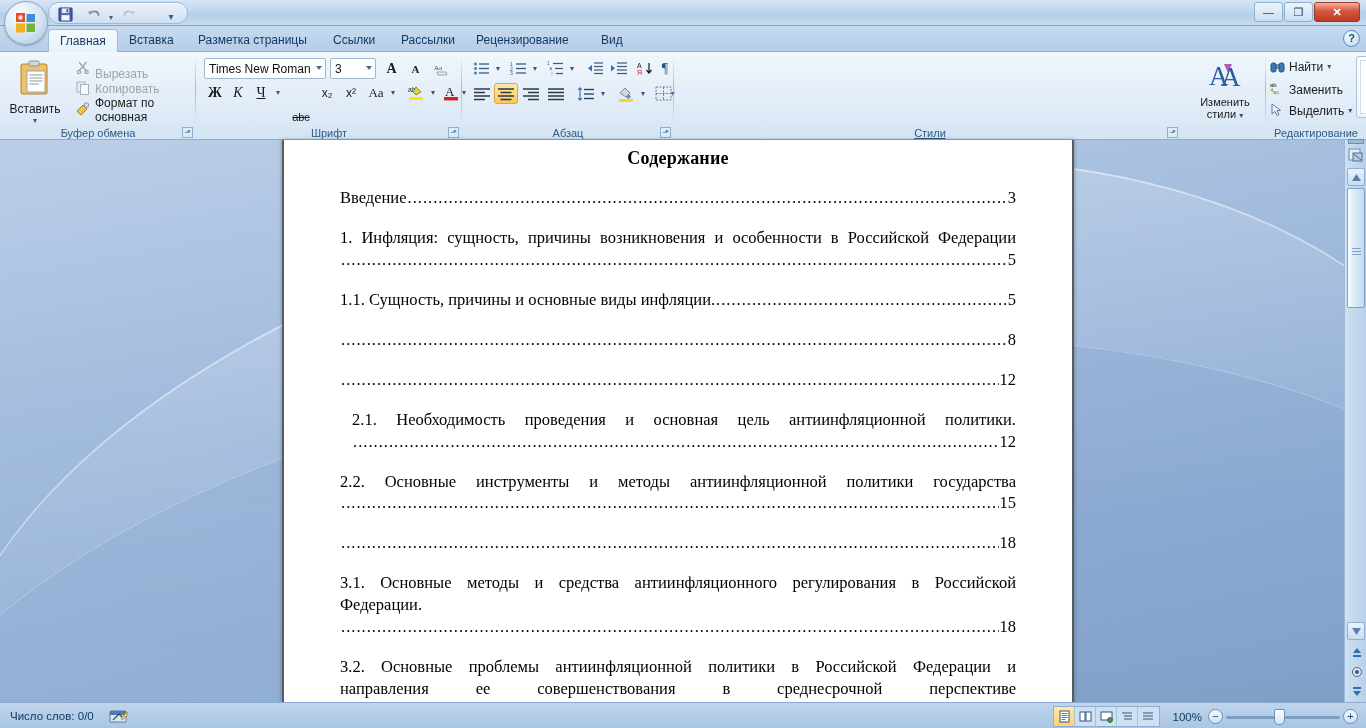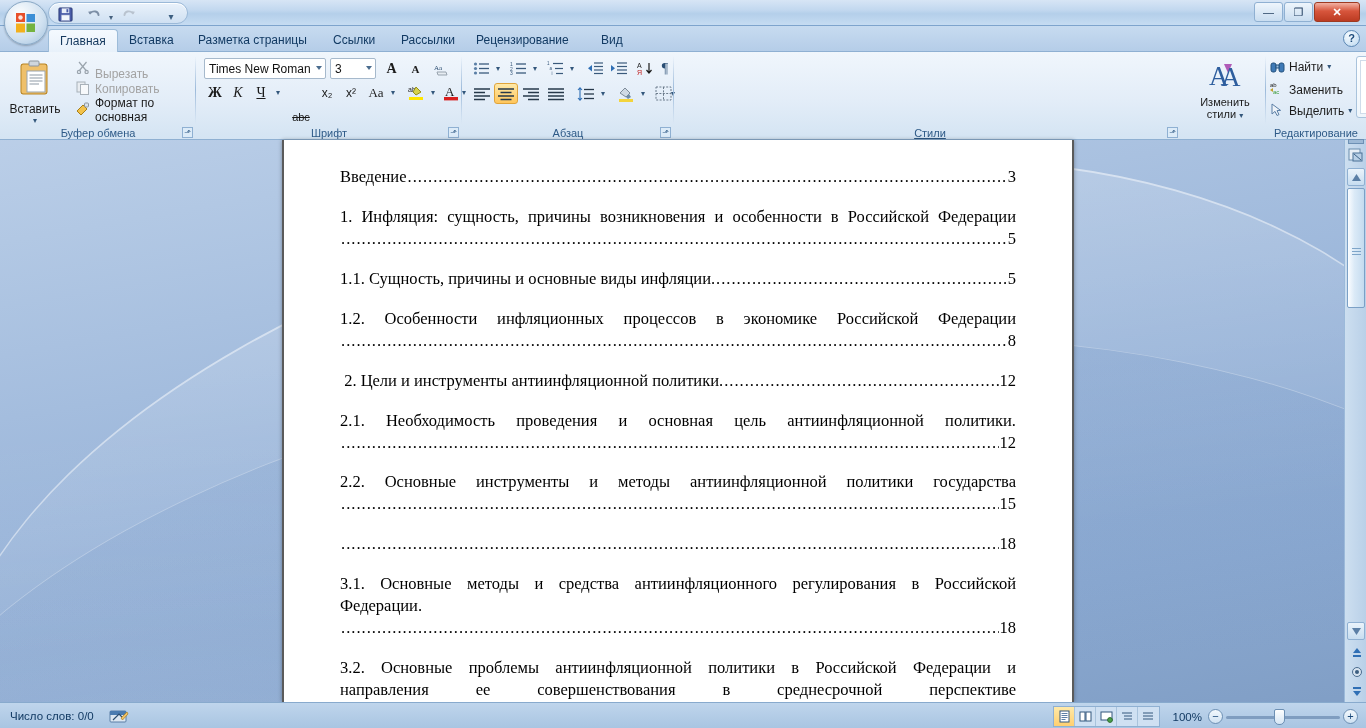--- a/index.html
+++ b/index.html
@@ -542,20 +542,21 @@
           </svg>
       </span>
 
       <div class="group-label">Редактирование</div>
     </div>
   </div>
 
   <div id="docarea">
     <div id="page">
       <div id="page-inner">
+        <div id="doc-title">Содержание</div>
         <div id="toc-list">
             <div class="toc-entry">
               <div style="display: flex; align-items: baseline; width: 100%;">
                 <span style="white-space: pre;">Введение</span>
                 <span class="dots" style="flex: 1 1 0%; overflow: hidden; white-space: nowrap; margin: 0px 1px;">........................................................................................................................................................................................................</span>
                 <span>3</span>
               </div>
             </div>
             <div class="toc-entry" style="text-align: justify; text-align-last: justify;">
               <div style="text-align: justify; text-align-last: justify; word-spacing: 2px;"> 1. Инфляция: сущность, причины возникновения и особенности в Российской Федерации</div>
@@ -565,34 +566,32 @@
               </div>
             </div>
             <div class="toc-entry">
               <div style="display: flex; align-items: baseline; width: 100%;">
                 <span style="white-space: pre;">1.1. Сущность, причины и основные виды инфляции.</span>
                 <span class="dots" style="flex: 1 1 0%; overflow: hidden; white-space: nowrap; margin: 0px 1px;">........................................................................................................................................................................................................</span>
                 <span>5</span>
               </div>
             </div>
             <div class="toc-entry" style="text-align: justify; text-align-last: justify;">
-              <div style="text-align: justify; text-align-last: justify; word-spacing: 2px;">1.2. Особенности инфляционных процессов в экономике Российской Федерации </div>
               <div style="display: flex; align-items: baseline; width: 100%;">
                 <span class="dots" style="flex: 1 1 0%; overflow: hidden; white-space: nowrap; margin: 0px 1px;">........................................................................................................................................................................................................</span>
                 <span>8</span>
               </div>
             </div>
             <div class="toc-entry">
               <div style="display: flex; align-items: baseline; width: 100%;">
-                <span style="white-space: pre;"> 2. Цели и инструменты антиинфляционной политики.</span>
                 <span class="dots" style="flex: 1 1 0%; overflow: hidden; white-space: nowrap; margin: 0px 1px;">........................................................................................................................................................................................................</span>
                 <span>12</span>
               </div>
             </div>
-            <div class="toc-entry" style="text-align: justify; text-align-last: justify;">
+            <div class="toc-entry" style="text-align: justify; text-align-last: justify; margin-left: 12px;">
               <div style="text-align: justify; text-align-last: justify; word-spacing: 2px;">2.1. Необходимость проведения и основная цель антиинфляционной политики.</div>
               <div style="display: flex; align-items: baseline; width: 100%;">
                 <span class="dots" style="flex: 1 1 0%; overflow: hidden; white-space: nowrap; margin: 0px 1px;">........................................................................................................................................................................................................</span>
                 <span>12</span>
               </div>
             </div>
             <div class="toc-entry" style="text-align: justify; text-align-last: justify;">
               <div style="text-align: justify; text-align-last: justify; word-spacing: 2px;">2.2. Основные инструменты и методы антиинфляционной политики государства</div>
               <div style="display: flex; align-items: baseline; width: 100%;">
                 <span class="dots" style="flex: 1 1 0%; overflow: hidden; white-space: nowrap; margin: 0px 1px;">........................................................................................................................................................................................................</span>

